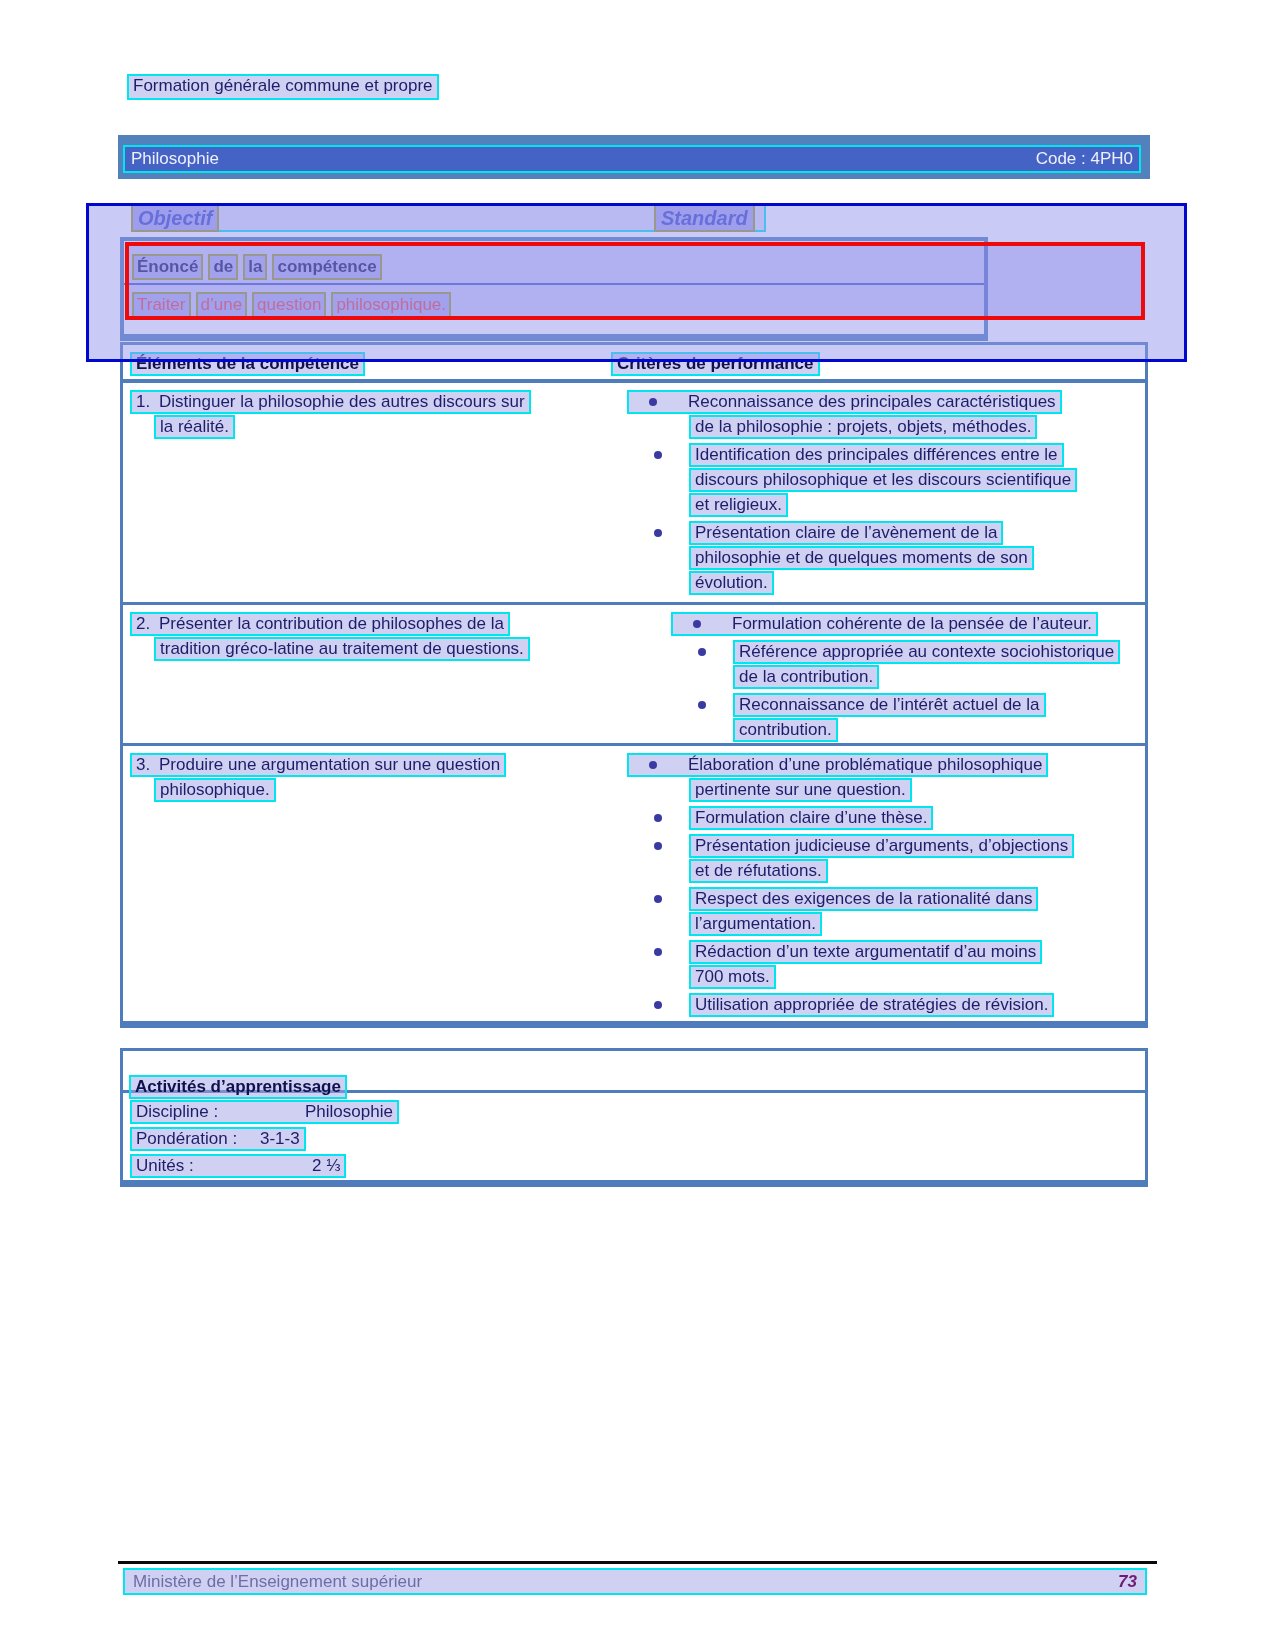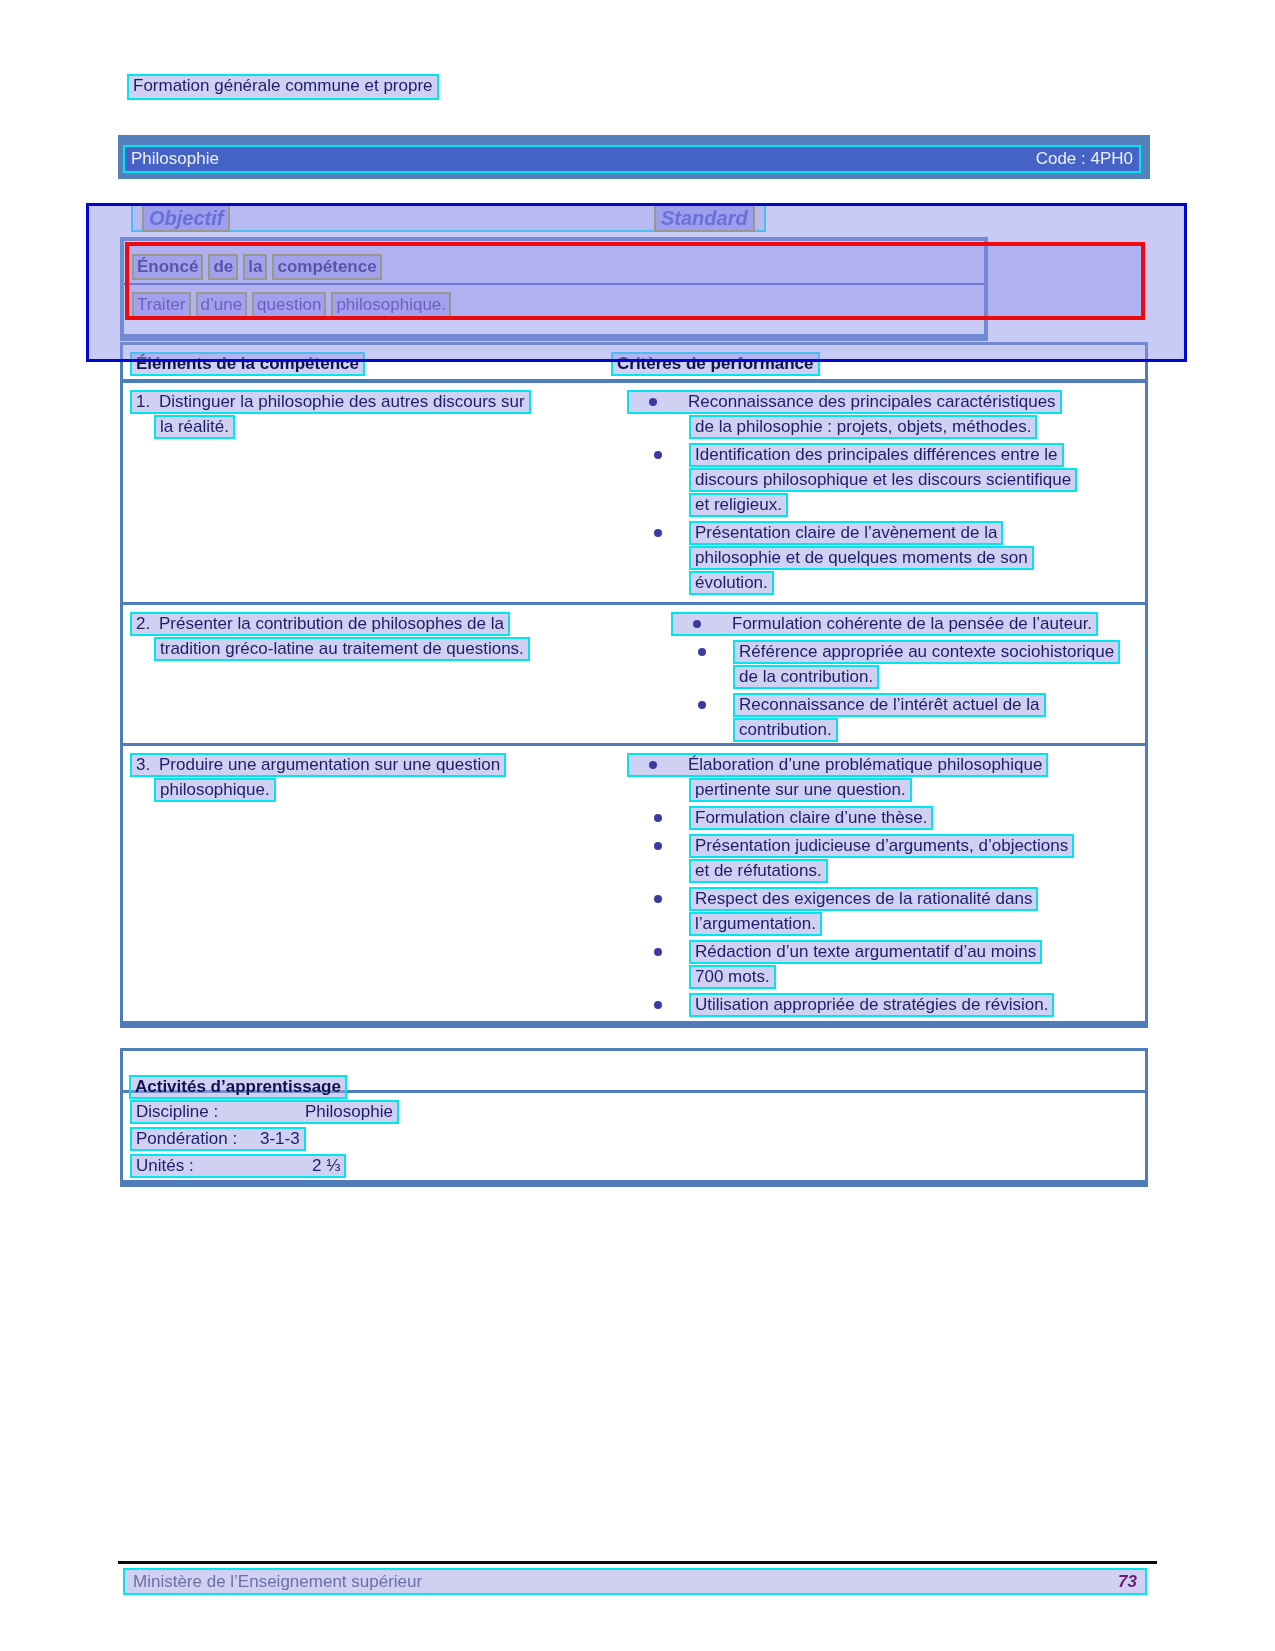--- a/index.html
+++ b/index.html
@@ -38,37 +38,37 @@
   .objstd-line {
     position:absolute; left:131px; top:204px; width:635px; height:28px;
     border:2px solid #00e5ee; background:rgba(150,150,230,0.3); z-index:2;
   }
   .word-box {
     position:absolute; top:204px; height:28px; z-index:3;
     border:2px solid #9a9a2a; background:rgba(100,100,220,0.45);
     font-size:20px; font-weight:bold; font-style:italic; color:#3949c8;
     line-height:24px; padding:0 5px; white-space:nowrap;
   }
-  .word-objectif { left:142px; }
+  .word-objectif { left:131px; }
   .word-standard { left:654px; }
 
   
   .enonce-table {
     position:absolute; left:120px; top:237px; width:868px; height:104px;
     border:4px solid #4f7cba; border-bottom-width:7px; background:transparent;
   }
   .enonce-row-header { height:44px; padding:13px 0 0 8px; border-bottom:2px solid #3a57bd; }
   .enonce-row-body { height:44px; padding:7px 0 0 8px; }
   .wb {
     display:inline-block; border:2px solid #9a9a2a; background:rgba(90,90,220,0.28);
     height:26px; line-height:22px; padding:0 3px; margin-right:5px;
     font-size:17px; white-space:nowrap; vertical-align:top; position:relative; z-index:3;
   }
   .wb.hdr { font-weight:bold; color:#14145a; font-size:17px; }
-  .wb.stmt { color:#4c1d95; }
+  .wb.stmt { color:#ef4444; }
   .red-fill { position:absolute; left:125px; top:242px; width:1020px; height:78px; background:rgba(100,100,225,0.33); z-index:1; }
   .red-border { position:absolute; left:125px; top:242px; width:1020px; height:78px; border:4px solid #ee0a0a; background:transparent; z-index:6; pointer-events:none; }
 
   
   .main-table {
     position:absolute; left:120px; top:342px; width:1028px; height:686px;
     border:3px solid #4f7cba; border-bottom-width:7px; display:flex; flex-direction:column;
   }
   .th-row { position:relative; height:38px; border-bottom:4px solid #4f7cba; flex:none; }
   .th-left  { position:absolute; left:7px;  top:7px; }

